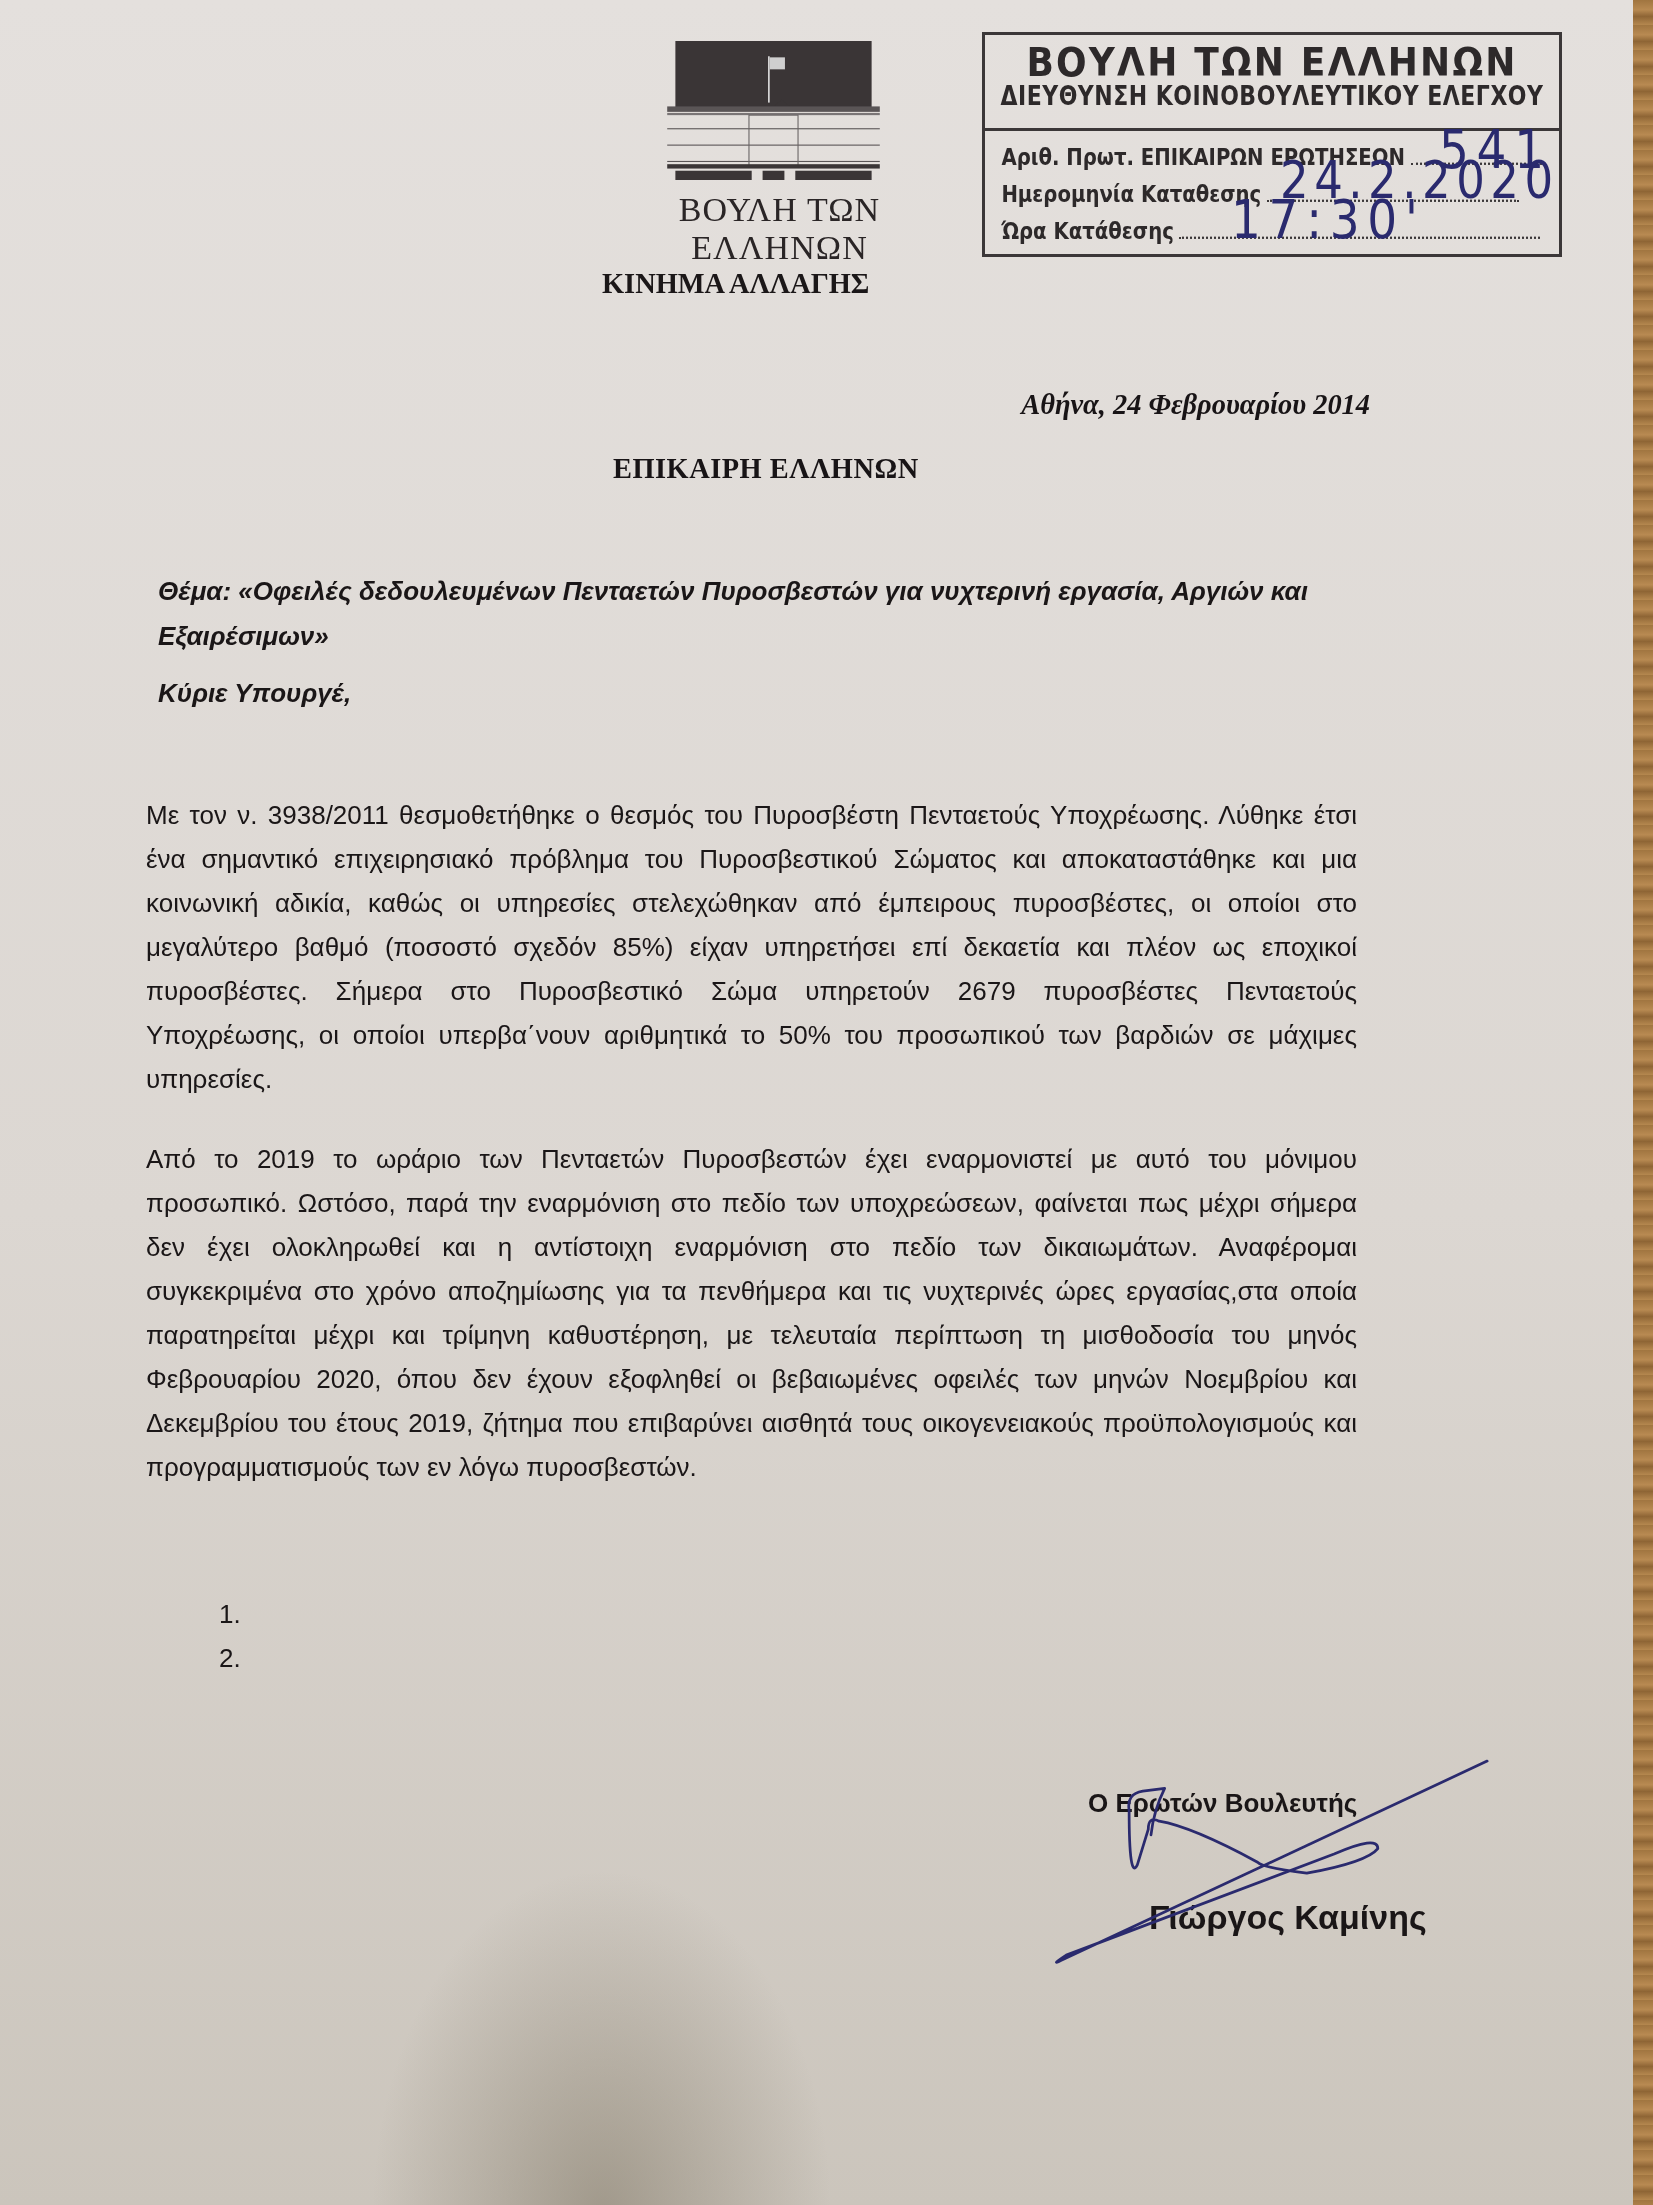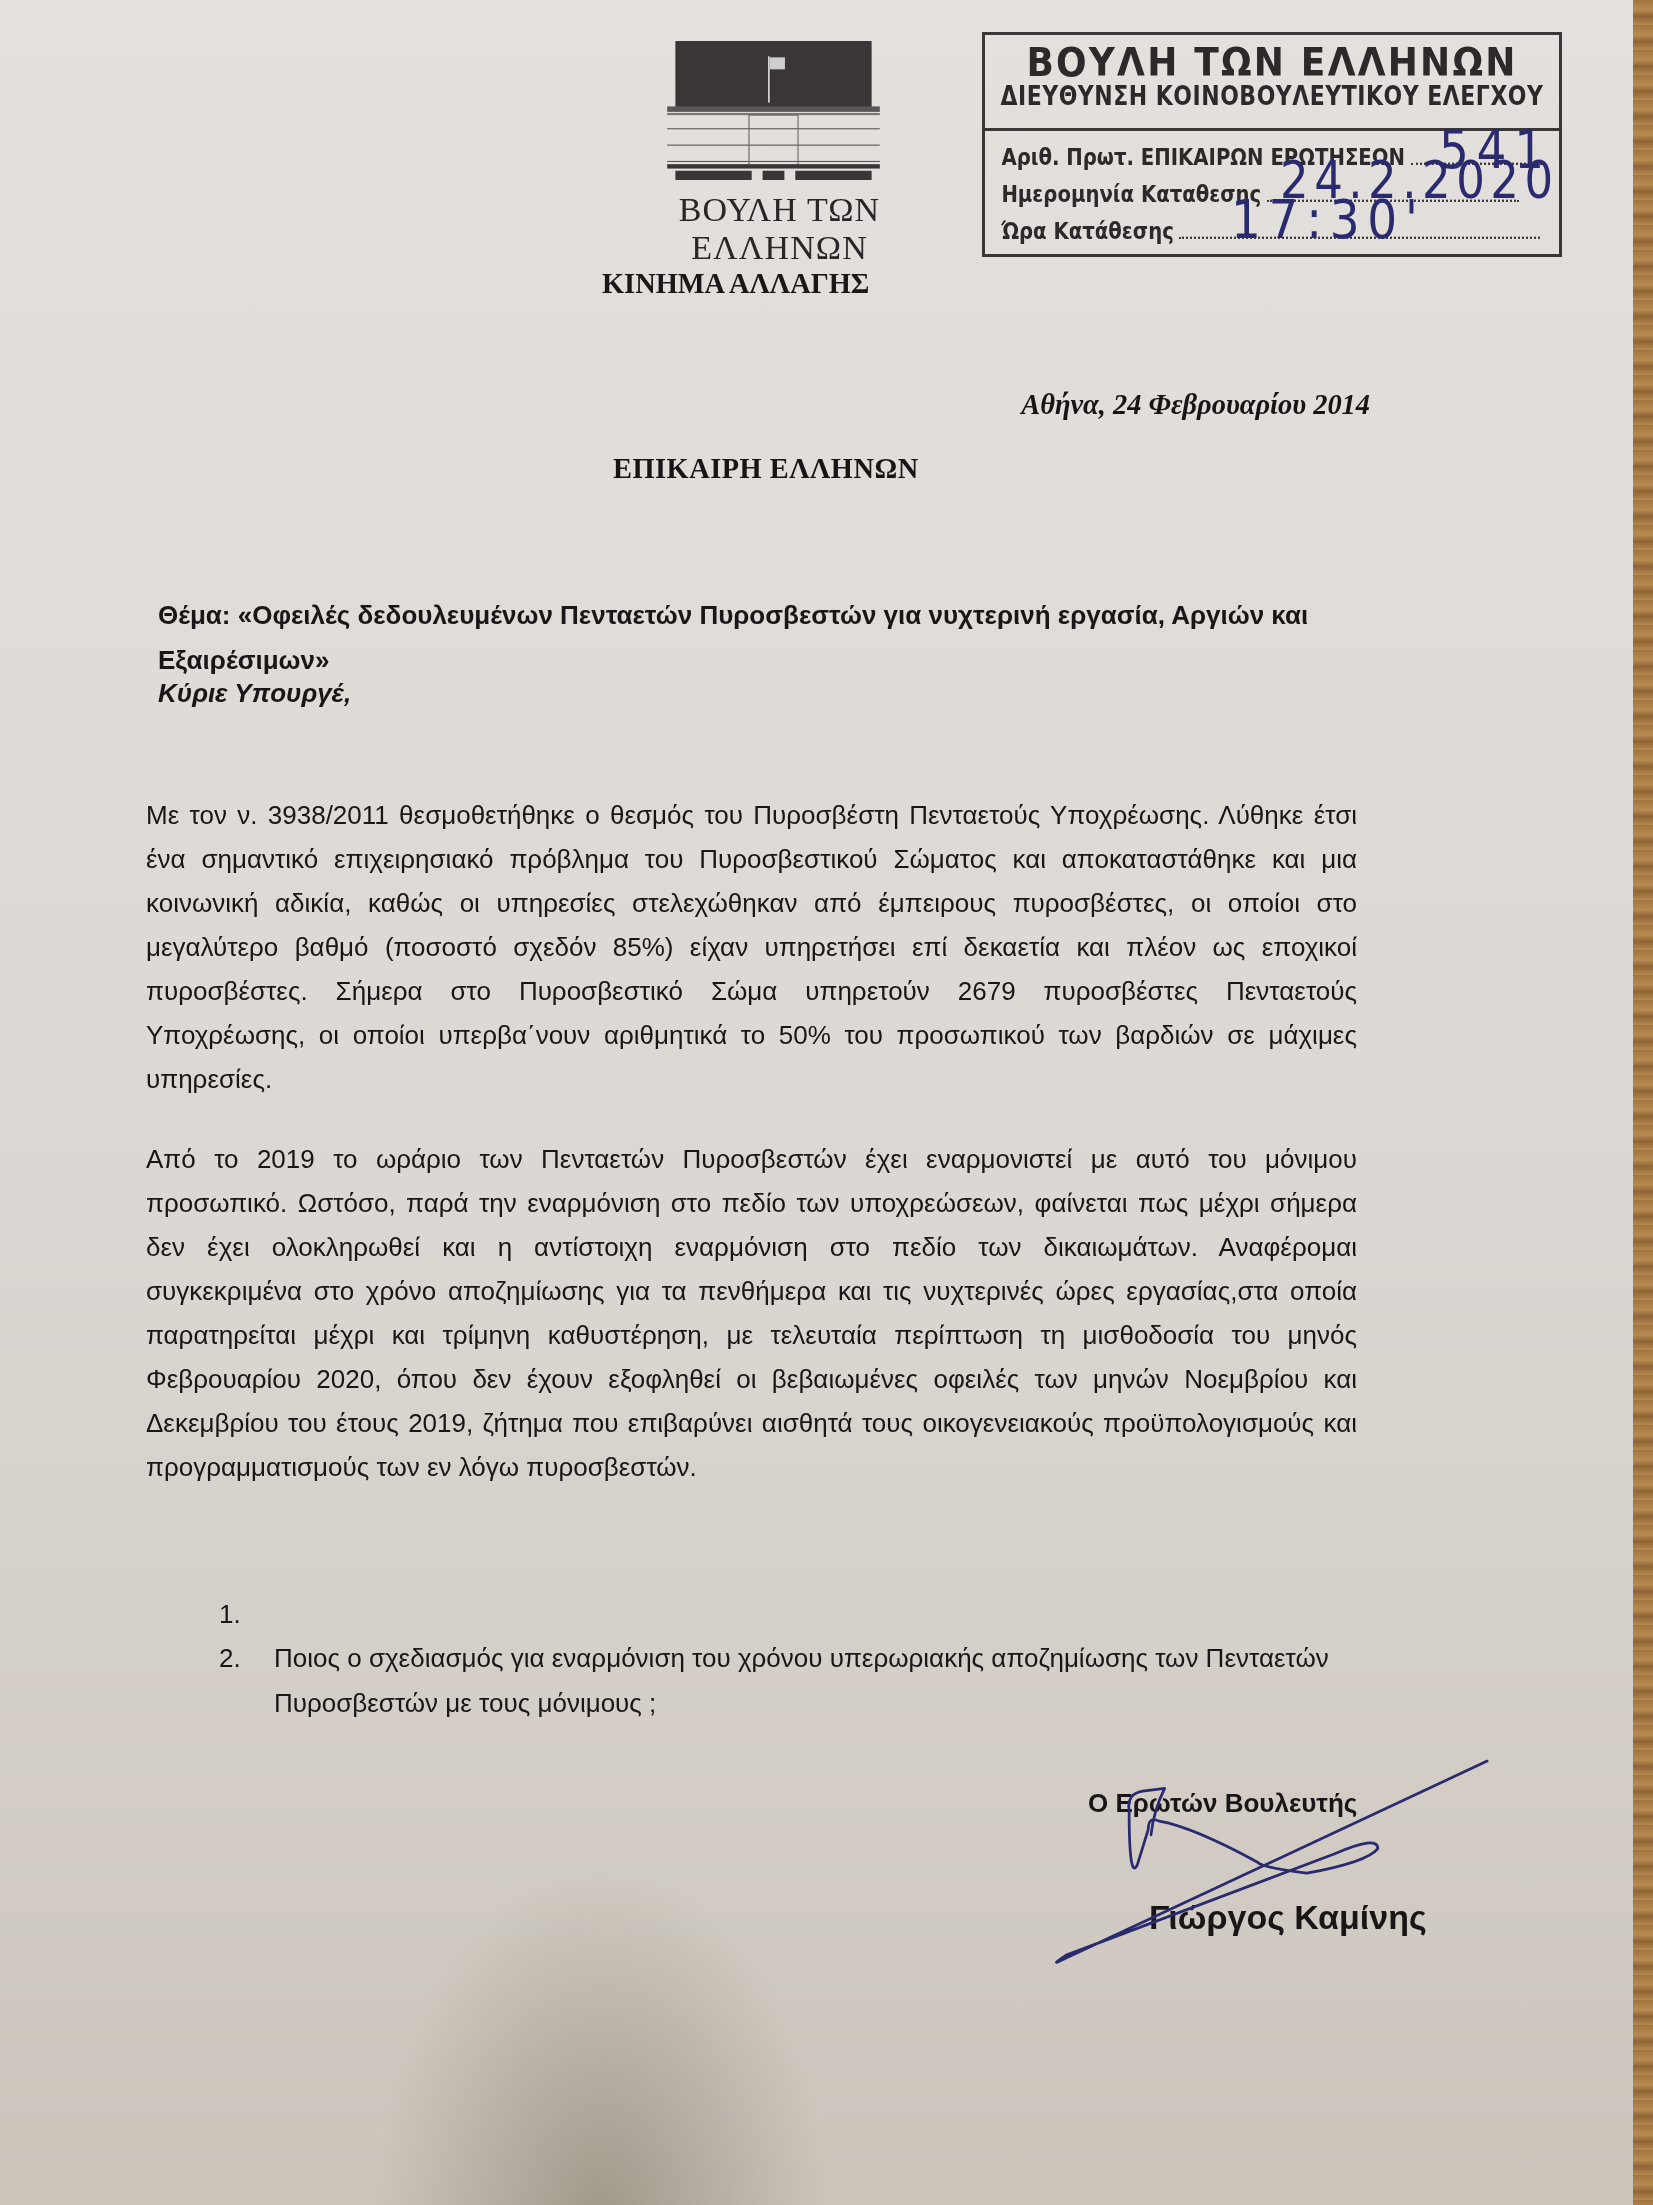--- a/index.html
+++ b/index.html
@@ -48,21 +48,21 @@
     right: 263px; top: 389px;
     font-family: "Liberation Serif", serif; font-style: italic; font-weight: bold; font-size: 28.4px; color: #181416;
   }
   .doc-title {
     left: 613px; top: 453px;
     font-family: "Liberation Serif", serif; font-weight: bold; font-size: 28.4px; letter-spacing: 0.5px; color: #181416;
   }
   .body-font { font-family: "Liberation Sans", sans-serif; color: #1a1617; font-size: 26px; }
   .subject {
     left: 158px; top: 569px; width: 1203px; line-height: 45px;
-    font-weight: bold; font-size: 26px; margin-top: 24px;
+    font-weight: bold; font-style: italic; font-size: 26px;
   }
   .salutation { left: 158px; top: 678px; font-weight: bold; font-style: italic; font-size: 26px; }
   .para {
     left: 146px; width: 1211px; line-height: 44px; text-align: justify; margin-top: 38px;
   }
   .p1 { top: 755px; }
   .p2 { top: 1099px; }
   .question-lead { left: 158px; top: 1526px; font-weight: bold; font-style: italic; font-size: 26px; }
   .qlist { left: 219px; top: 1592px; width: 1149px; }
   .q { position: relative; padding-left: 55px; line-height: 45px; margin-bottom: 44px; }
@@ -127,21 +127,20 @@
 
   <div class="abs body-font para p1">Με τον ν. 3938/2011 θεσμοθετήθηκε ο θεσμός του Πυροσβέστη Πενταετούς Υποχρέωσης. Λύθηκε έτσι ένα σημαντικό επιχειρησιακό πρόβλημα του Πυροσβεστικού Σώματος και αποκαταστάθηκε και μια κοινωνική αδικία, καθώς οι υπηρεσίες στελεχώθηκαν από έμπειρους πυροσβέστες, οι οποίοι στο μεγαλύτερο βαθμό (ποσοστό σχεδόν 85%) είχαν υπηρετήσει επί δεκαετία και πλέον ως εποχικοί πυροσβέστες. Σήμερα στο Πυροσβεστικό Σώμα υπηρετούν 2679 πυροσβέστες Πενταετούς Υποχρέωσης, οι οποίοι υπερβα΄νουν αριθμητικά το 50% του προσωπικού των βαρδιών σε μάχιμες υπηρεσίες.</div>
   <div class="abs body-font para p2">Από το 2019 το ωράριο των Πενταετών Πυροσβεστών έχει εναρμονιστεί με αυτό του μόνιμου προσωπικό. Ωστόσο, παρά την εναρμόνιση στο πεδίο των υποχρεώσεων, φαίνεται πως μέχρι σήμερα δεν έχει ολοκληρωθεί και η αντίστοιχη εναρμόνιση στο πεδίο των δικαιωμάτων. Αναφέρομαι συγκεκριμένα στο χρόνο αποζημίωσης για τα πενθήμερα και τις νυχτερινές ώρες εργασίας,στα οποία παρατηρείται μέχρι και τρίμηνη καθυστέρηση, με τελευταία περίπτωση τη μισθοδοσία του μηνός Φεβρουαρίου 2020, όπου δεν έχουν εξοφληθεί οι βεβαιωμένες οφειλές των μηνών Νοεμβρίου και Δεκεμβρίου του έτους 2019, ζήτημα που επιβαρύνει αισθητά τους οικογενειακούς προϋπολογισμούς και προγραμματισμούς των εν λόγω πυροσβεστών.</div>
 
   <div class="abs body-font qlist">
     <div class="q">
       <span class="num">1.</span>
     </div>
     <div class="q">
       <span class="num">2.</span>
-      <span>Ποιος ο σχεδιασμός για εναρμόνιση του χρόνου υπερωριακής αποζημίωσης των Πενταετών Πυροσβεστών με τους μόνιμους ;</span>
     </div>
   </div>
 
   <div class="abs body-font signer-role">Ο Ερωτών Βουλευτής</div>
   <div class="abs body-font signer-name">Γιώργος Καμίνης</div>
   <svg class="abs signature" viewBox="0 0 880 420">
     <path d="M840 40 L60 405 Q40 415 70 395 L560 210 Q640 175 640 200 Q620 225 510 245 Q430 235 420 225 Q300 160 240 150 Q220 140 220 165 L200 230 Q185 260 185 130 Q180 100 210 95 L250 90 Q230 130 225 175" fill="none" stroke="#2a2a6e" stroke-width="5" stroke-linecap="round" stroke-linejoin="round"></path>
   </svg>
 </div>
 

